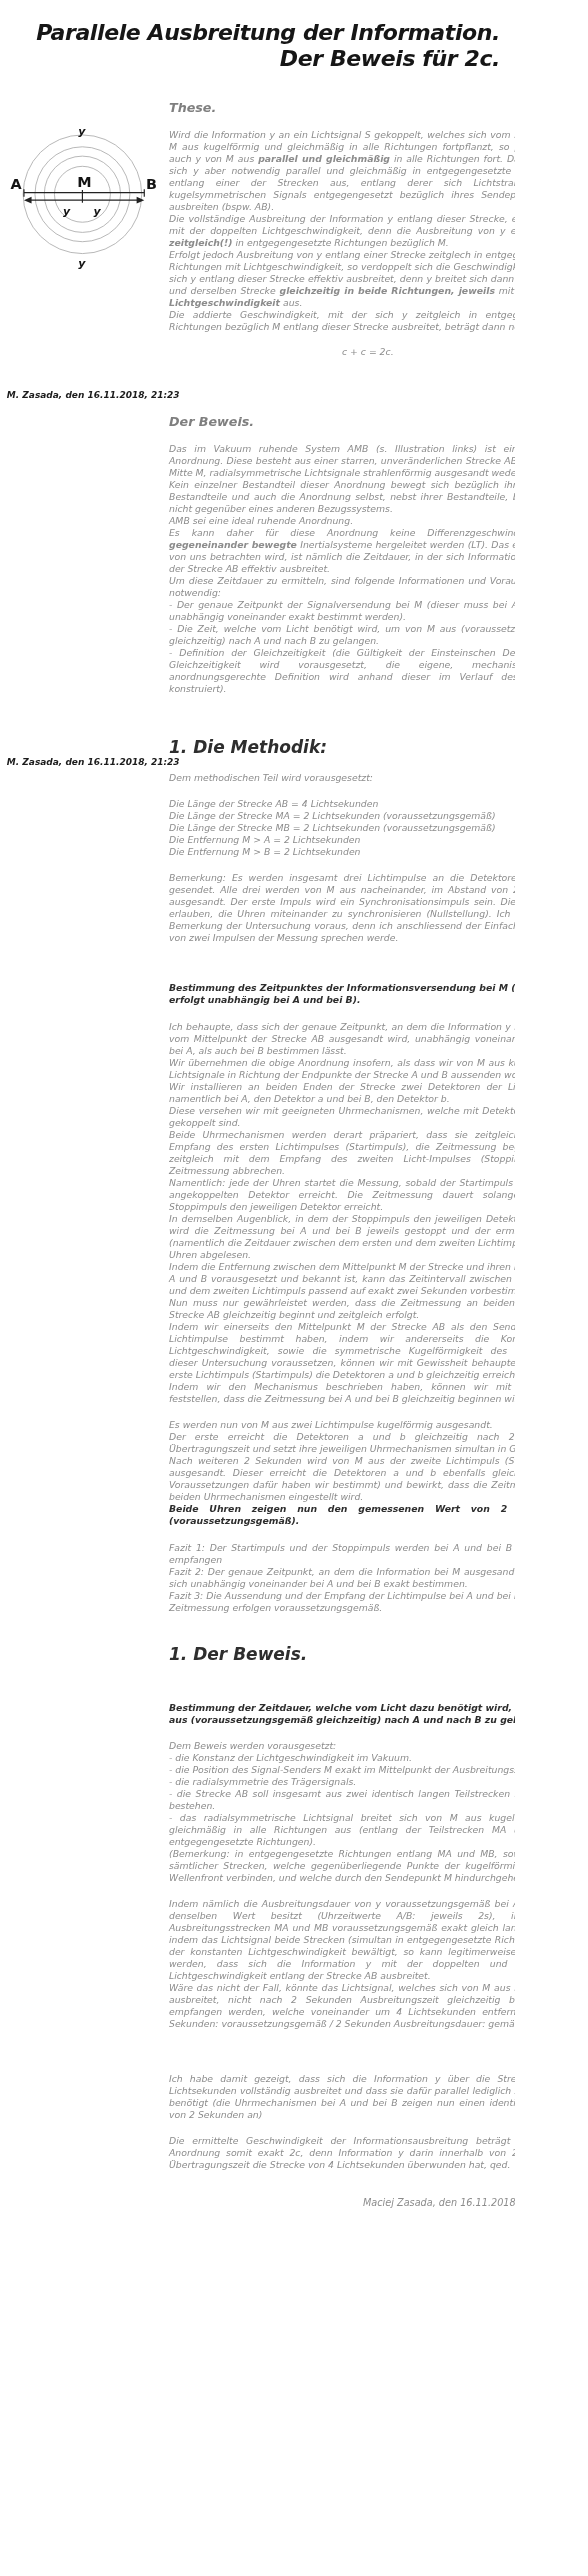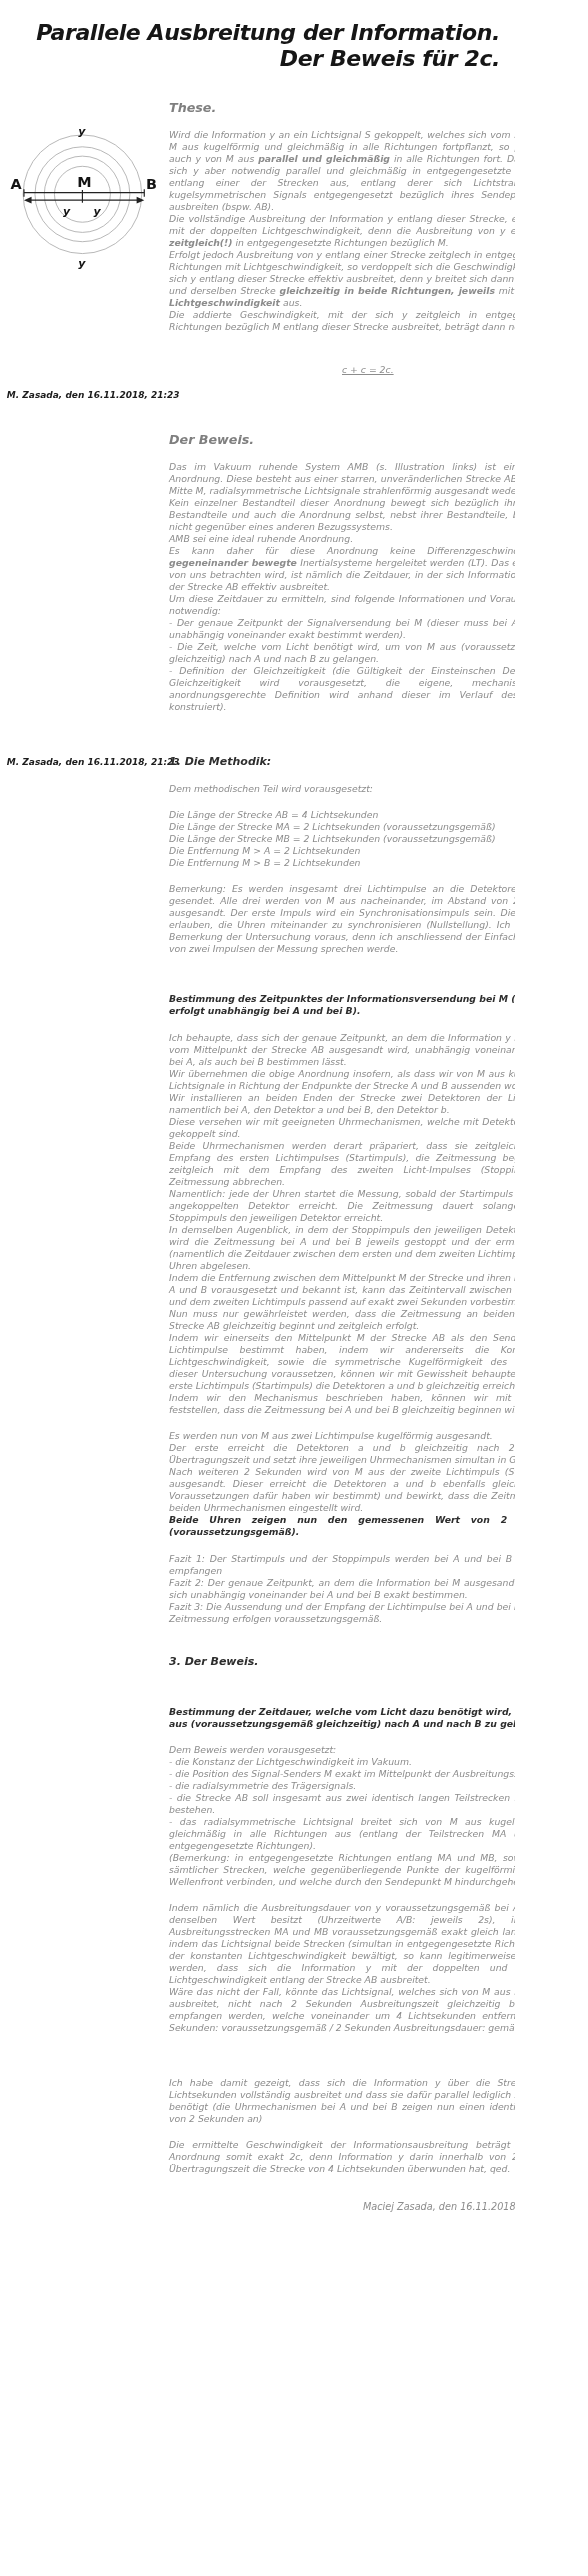--- a/index.html
+++ b/index.html
@@ -31,30 +31,30 @@
   .note2 { top:757px; }
   
   .column {
     position:absolute; left:169px; top:100px; width:401px;
     font-size:9.3px; font-style:italic; color:var(--body-color,#8c8c8c);
   }
   .sec-heading {
     font-size:12.7px; font-weight:bold; 
     color:#7f7f7f; margin:0 0 7.6px 0;
   }
-  .sec-heading.dark { color:var(--dark-color,#2e2e2e); font-size:11px; }
+  .sec-heading.dark { color:var(--dark-color,#2e2e2e); font-size:17px; }
   .para {
     margin:14.4px 0 0 0; line-height:12px; text-align:justify;
     white-space:pre-wrap;
   }
   .para.dark-bold { margin-top:38px; color:var(--dark-color,#2e2e2e); font-weight:bold; text-align:left; }
   .para.right { margin-top:16px; text-align:right; }
   .b { font-weight:bold; }
   .dark { color:var(--dark-color,#2e2e2e); }
-  .formula { margin:30px 0 0 173px; line-height:14.4px;text-decoration:underline; }
+  .formula { margin:12px 0 0 173px; line-height:14.4px; }
   .section { margin:0; }
   #sec-der-beweis { margin-top:54px; }
   #sec-methodik { margin-top:42px; }
   #sec-der-beweis-2 { margin-top:30px; }
   .sig { margin-top:25px; text-align:right; line-height:14.4px; font-size:9.7px; }
 </style>
 </head>
 <body>
 
 <div class="page">
@@ -131,21 +131,21 @@
 Indem wir den Mechanismus beschrieben haben, können wir mit Gewissheit feststellen, dass die Zeitmessung bei A und bei B gleichzeitig beginnen wird.</span></p>
         <p class="para "><span class="">Es werden nun von M aus zwei Lichtimpulse kugelförmig ausgesandt.
 Der erste erreicht die Detektoren a und b gleichzeitig nach 2 Sekunden Übertragungszeit und setzt ihre jeweiligen Uhrmechanismen simultan in Gang.
 Nach weiteren 2 Sekunden wird von M aus der zweite Lichtimpuls (Stoppimpuls) ausgesandt. Dieser erreicht die Detektoren a und b ebenfalls gleichzeitig (die Voraussetzungen dafür haben wir bestimmt) und bewirkt, dass die Zeitmessung bei beiden Uhrmechanismen eingestellt wird.
 </span><span class="b dark">Beide Uhren zeigen nun den gemessenen Wert von 2 Sekunden (voraussetzungsgemäß).</span></p>
         <p class="para "><span class="">Fazit 1: Der Startimpuls und der Stoppimpuls werden bei A und bei B gleichzeitig empfangen
 Fazit 2: Der genaue Zeitpunkt, an dem die Information bei M ausgesandt wird, lässt sich unabhängig voneinander bei A und bei B exakt bestimmen.
 Fazit 3: Die Aussendung und der Empfang der Lichtimpulse bei A und bei B, sowie die Zeitmessung erfolgen voraussetzungsgemäß.</span></p>
       </div>
     <div class="section" id="sec-der-beweis-2">
-        <div class="sec-heading dark">3. Der Beweis.</div>
+        <div class="sec-heading dark">1. Der Beweis.</div>
         <p class="para dark-bold"><span class="">Bestimmung der Zeitdauer, welche vom Licht dazu benötigt wird, um von M aus (voraussetzungsgemäß gleichzeitig) nach A und nach B zu gelangen.</span></p>
         <p class="para "><span class="">Dem Beweis werden vorausgesetzt:
 - die Konstanz der Lichtgeschwindigkeit im Vakuum.
 - die Position des Signal-Senders M exakt im Mittelpunkt der Ausbreitungsstrecke AB.
 - die radialsymmetrie des Trägersignals.
 - die Strecke AB soll insgesamt aus zwei identisch langen Teilstrecken MA und MB bestehen.
 - das radialsymmetrische Lichtsignal breitet sich von M aus kugelförmig und gleichmäßig in alle Richtungen aus (entlang der Teilstrecken MA und MB in entgegengesetzte Richtungen).
 (Bemerkung: in entgegengesetzte Richtungen entlang MA und MB, sowie entlang sämtlicher Strecken, welche gegenüberliegende Punkte der kugelförmigen Signal-Wellenfront verbinden, und welche durch den Sendepunkt M hindurchgehen)</span></p>
         <p class="para "><span class="">Indem nämlich die Ausbreitungsdauer von y voraussetzungsgemäß bei A und bei B denselben Wert besitzt (Uhrzeitwerte A/B: jeweils 2s), indem die Ausbreitungsstrecken MA und MB voraussetzungsgemäß exakt gleich lang sind, und indem das Lichtsignal beide Strecken (simultan in entgegengesetzte Richtungen) mit der konstanten Lichtgeschwindigkeit bewältigt, so kann legitimerweise behauptet werden, dass sich die Information y mit der doppelten und konstanten Lichtgeschwindigkeit entlang der Strecke AB ausbreitet.
 Wäre das nicht der Fall, könnte das Lichtsignal, welches sich von M aus kugelförmig ausbreitet, nicht nach 2 Sekunden Ausbreitungszeit gleichzeitig bei Punkten empfangen werden, welche voneinander um 4 Lichtsekunden entfernt liegen (4 Sekunden: voraussetzungsgemäß / 2 Sekunden Ausbreitungsdauer: gemäß des vorl.</span></p>

